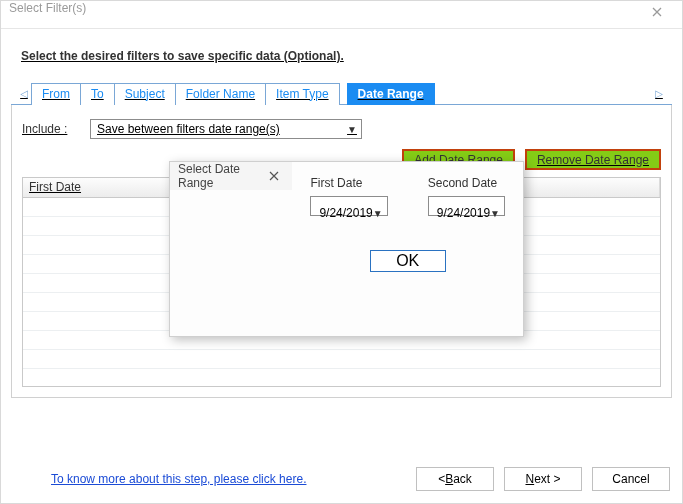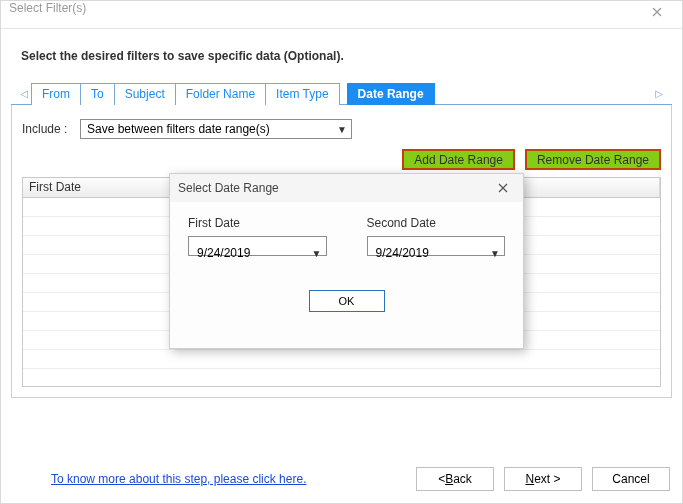--- a/index.html
+++ b/index.html
@@ -30,20 +30,21 @@
   .titlebar .close {
     width: 38px; height: 22px;
     display: flex; align-items: center; justify-content: center;
     color: #9a9a9a; font-size: 14px;
     cursor: pointer;
   }
   .content {
     flex: 1;
     padding: 14px 10px 8px 10px;
     position: relative;
+    text-decoration: underline;
   }
   .instruction {
     font-weight: bold;
     font-size: 12px;
     color: #333;
     padding: 6px 10px 20px 10px;
   }
   .tabstrip {
     display: flex; align-items: center;
     height: 22px;
@@ -71,21 +72,21 @@
     color: #fff;
     font-weight: bold;
     border-color: #1b8cf2;
     margin-left: 8px;
   }
   .filterbody {
     border: 1px solid #d0d0d0;
     border-top: none;
     padding: 14px 10px 10px 10px;
   }
-  .row { display: flex; align-items: center; gap: 6px; }
+  .row { display: flex; align-items: center; gap: 16px; }
   .label { color: #333; }
   .combo {
     border: 1px solid #8c8c8c;
     height: 20px;
     display: flex; align-items: center; justify-content: space-between;
     padding: 0 2px 0 6px;
     background: #fff;
     font-size: 12px;
     cursor: pointer;
   }
@@ -150,26 +151,26 @@
     display: inline-flex; align-items: center; justify-content: center;
   }
 
   
   .mask {
     position: absolute; inset: 0;
     background: rgba(0,0,0,0);
   }
   .modal {
     position: absolute;
-    left: 168px; top: 172px;
+    left: 168px; top: 160px;
     width: 355px; height: 176px;
     background: #fdfdfd;
     border: 1px solid #cfcfcf;
     box-shadow: 3px 3px 10px rgba(0,0,0,0.25);
-    display: flex; flex-direction: column;
+    display: flex; 
   }
   .modal .mtitle {
     height: 28px;
     display: flex; align-items: center; justify-content: space-between;
     padding: 0 8px;
     background: #f5f5f5;
     font-size: 12px;
     color: #444;
   }
   .modal .mtitle .mclose {
@@ -192,21 +193,21 @@
   }
   .dcombo .darrow { font-size: 10px; color: #333; padding-right: 2px; }
   .okrow {
     display: flex; justify-content: center;
     margin-top: 34px;
   }
   .okbtn {
     border: 1px solid #2a72c1;
     background: #fff;
     width: 76px; height: 22px;
-    font-size: 11px;
+    font-size: 16px;
     cursor: pointer;
     display: inline-flex; align-items: center; justify-content: center;
   }
   .underline-accesskey { text-decoration: underline; }
 </style>
 </head>
 <body>
 
 <div class="window">
   <div class="titlebar">

